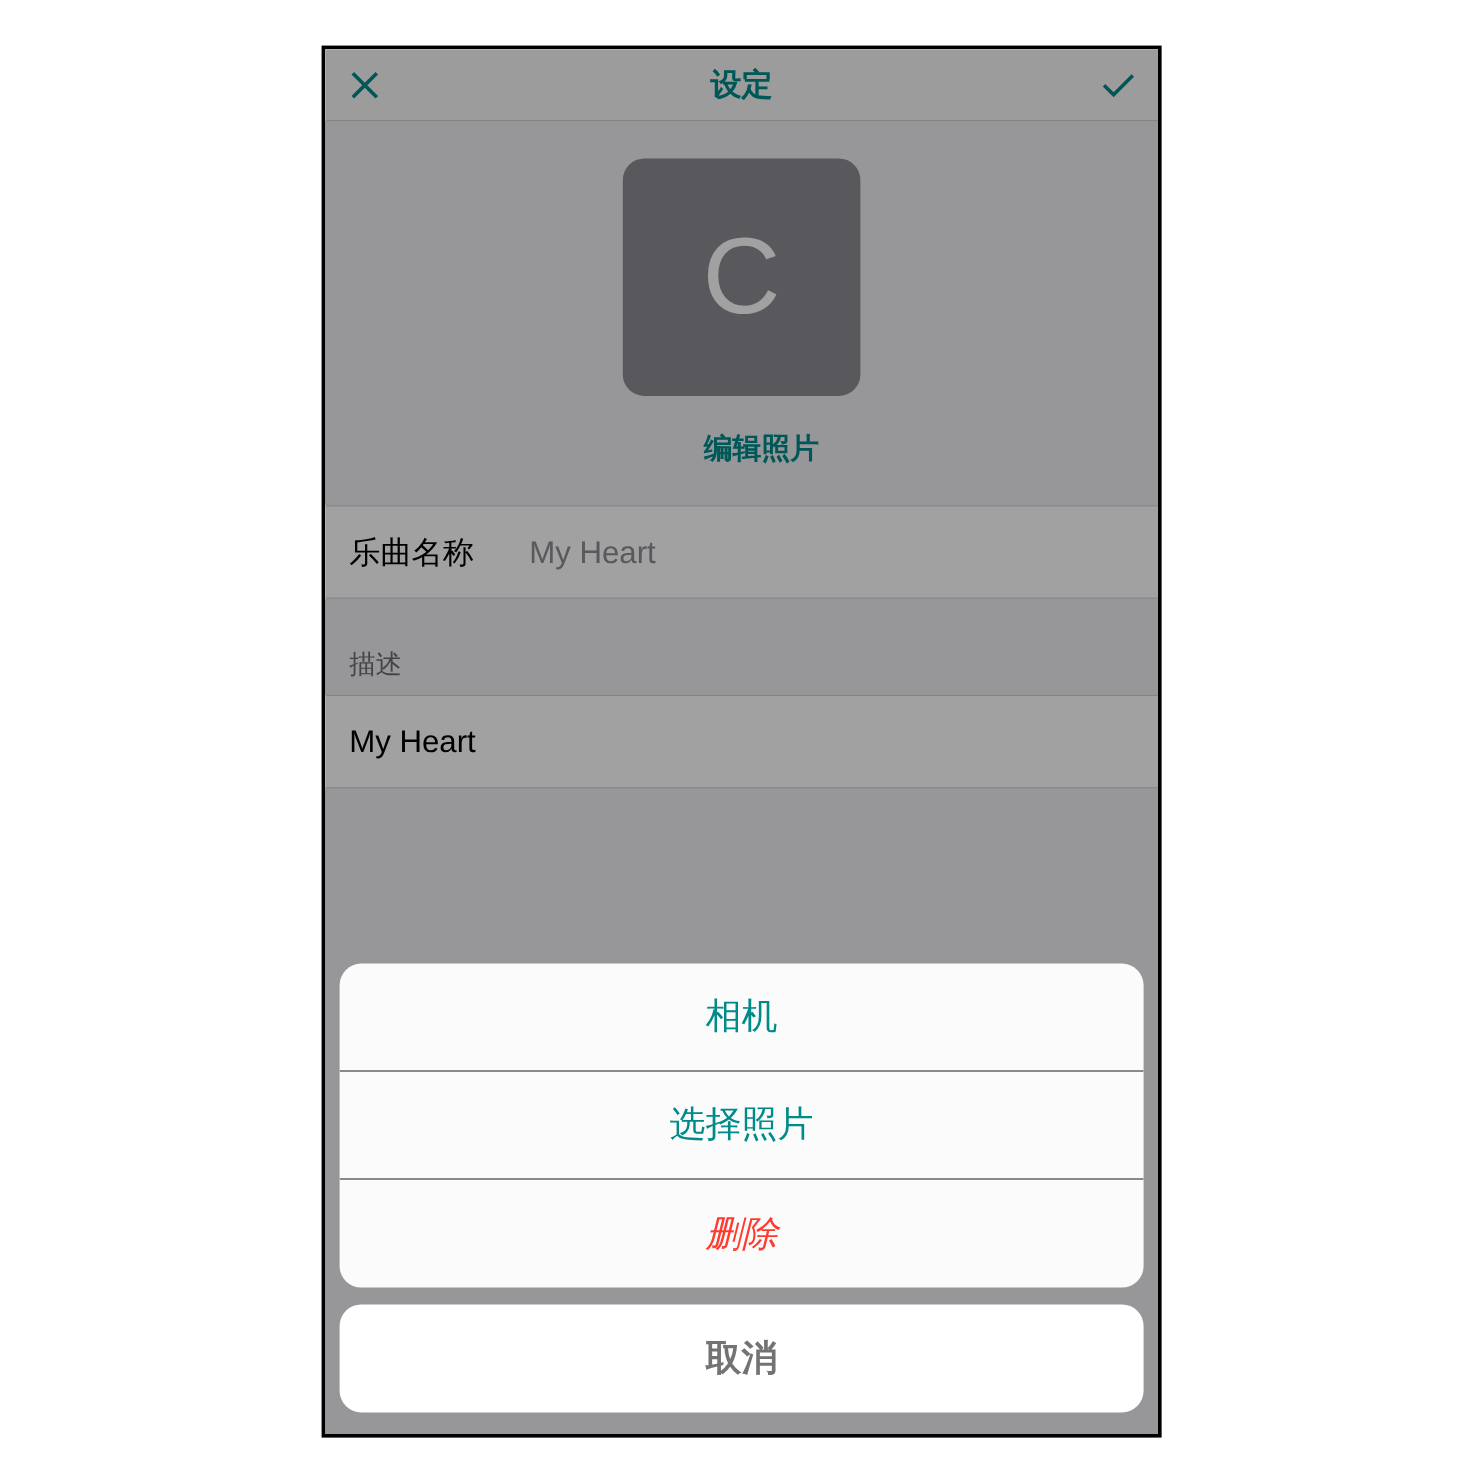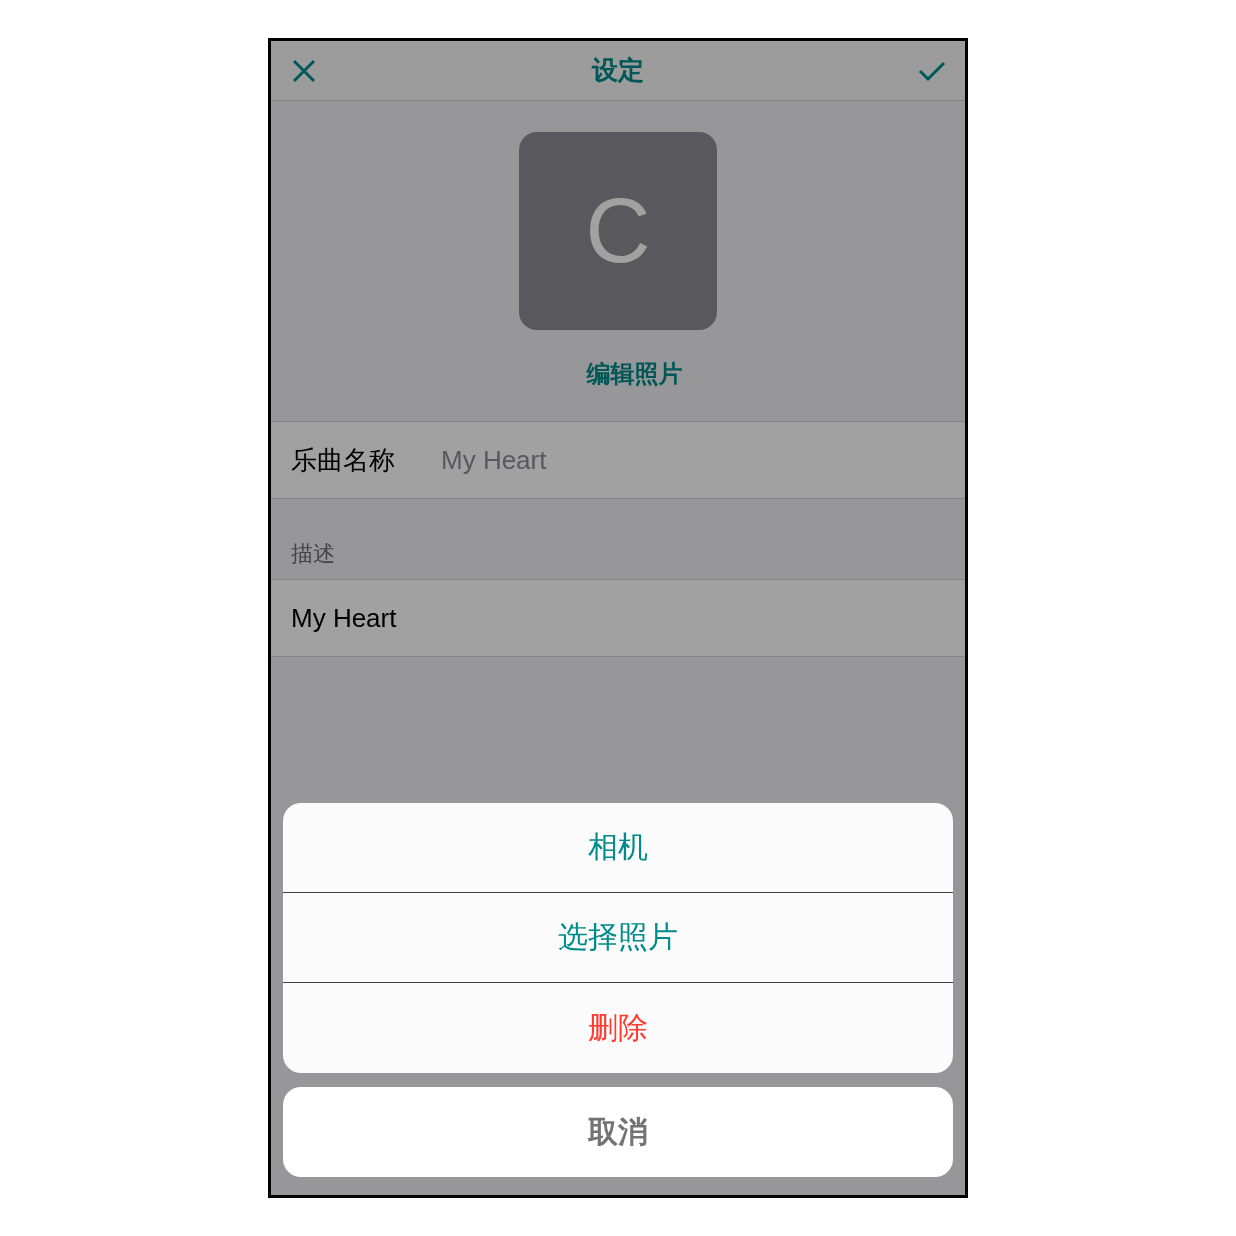--- a/index.html
+++ b/index.html
@@ -88,21 +88,21 @@
       overflow: hidden;
     }
     .sheet-btn {
       height: 90px;
       display: flex; align-items: center; justify-content: center;
       font-size: 30px; color: #008b8b;
       border-bottom: 1px solid #404040;
       cursor: pointer;
     }
     .sheet-btn:last-child { border-bottom: none; }
-    .sheet-btn.destructive { color: #ff3b30; }
+    .sheet-btn.destructive { color: #ff3b30; font-style: italic; }
     .sheet-cancel {
       margin-top: 14px;
       background: #fff; border-radius: 18px;
       height: 90px;
       display: flex; align-items: center; justify-content: center;
       font-size: 30px; font-weight: 700; color: #737373;
       cursor: pointer;
     }
   </style>
 </head>

